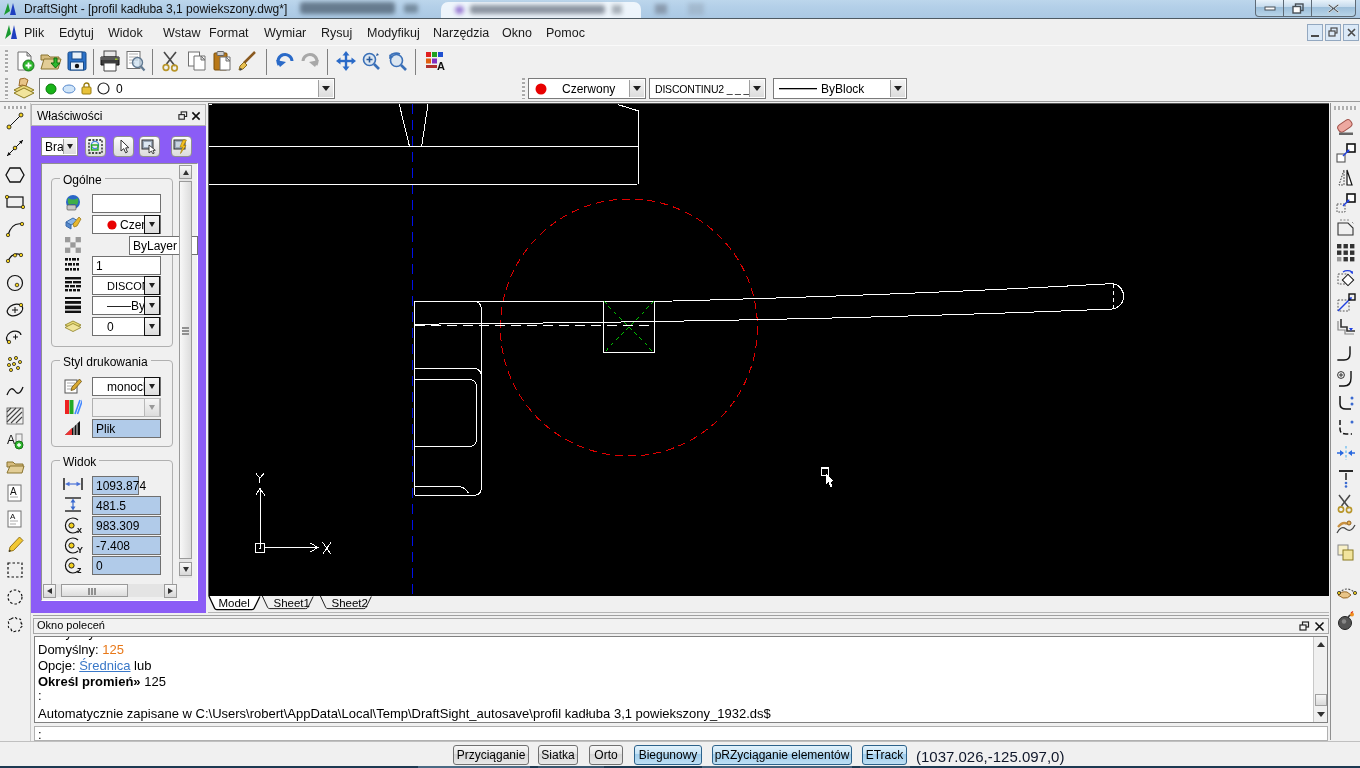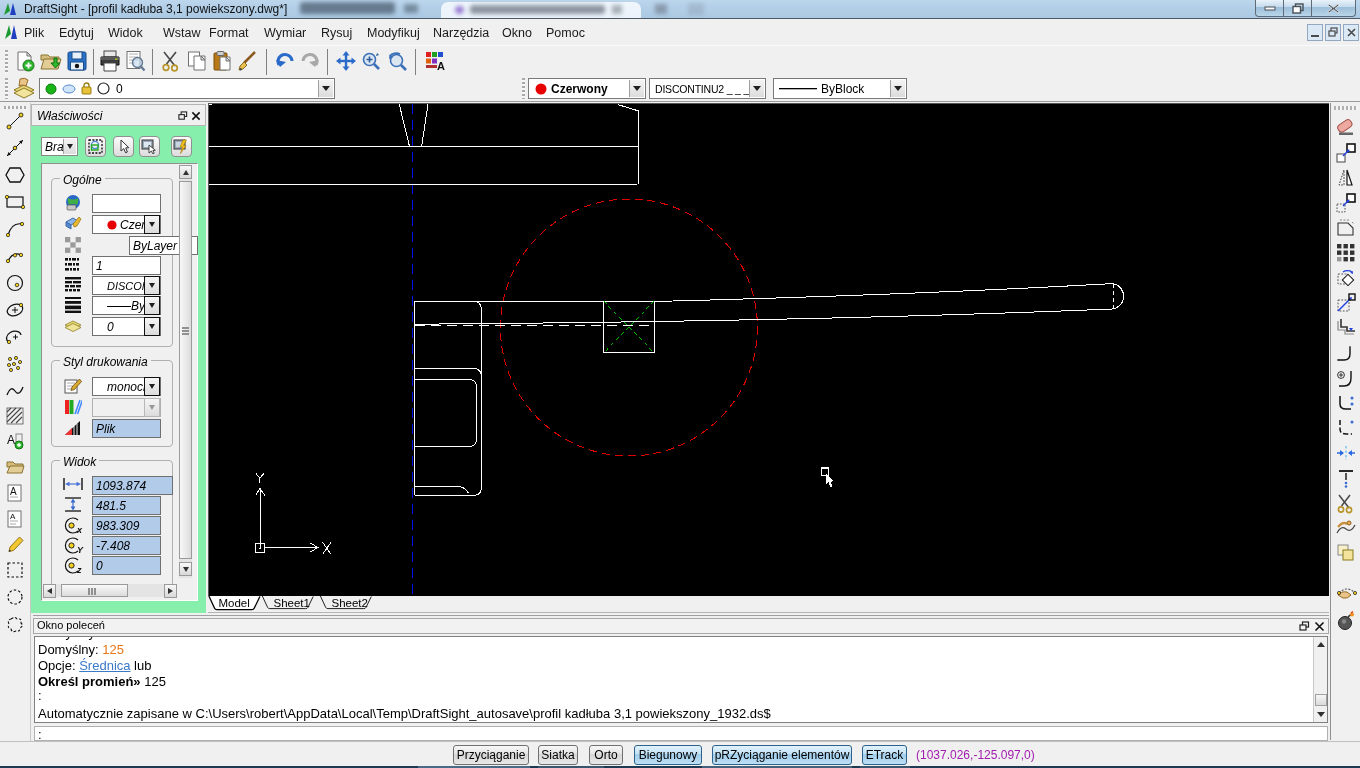--- a/index.html
+++ b/index.html
@@ -51,21 +51,21 @@
   background:linear-gradient(to bottom,#f4f4f4,#dcdcdc);
   border-left:1px solid #a0a0a0;
   display:flex; align-items:center; justify-content:center;
 }
 .arr-dn { width:0; height:0; border-left:4px solid transparent; border-right:4px solid transparent; border-top:5px solid #202020; }
 
 #leftstrip { left:0; top:103px; width:31px; height:638px; background:#f0f0f0; border-right:1px solid #c8c8c8; }
 
 #rightstrip { left:1330px; top:103px; width:30px; height:637px; background:#f0f0f0; border-left:1px solid #909090; }
 
-#propp { left:31px; top:104px; width:175px; height:509px; background:#86efac;font-style:italic; }
+#propp { left:31px; top:104px; width:175px; height:509px; background:#8b5cf6; }
 
 #canvas { left:208px; top:103px; width:1121px; height:493px; background:#000; border-left:1px solid #555; border-top:1px solid #555; }
 
 #tabsrow { left:208px; top:596px; width:1121px; height:17px; background:#f0f0f0; border-bottom:1px solid #b5b5b5; }
 
 #cmdwin { left:33px; top:615px; width:1296px; height:126px; background:#f0f0f0; border-top:1px solid #a0a0a0; }
 #cmdhdr { left:0px; top:2px; width:1296px; height:16px; border:1px solid #a8a8a8; background:#f2f2f2; font-size:11px; color:#000; padding-left:3px; }
 #cmdtext { left:1px; top:20px; width:1294px; height:87px; background:#fff; border:1px solid #808080; font-size:13px; color:#000; overflow:hidden; }
 #cmdinput { left:1px; top:110px; width:1294px; height:15px; background:#fff; border:1px solid #b0b0b0; font-size:13px; }
 
@@ -306,21 +306,21 @@
       <span style="margin-left:6px;">0</span>
       <div class="dd">
           <div class="arr-dn"></div>
         </div>
     </div>
 
     <div class="combo" style="left:528px;top:2px;width:118px;height:21px;">
       <svg style="margin-left:6px" width="12" height="12" viewBox="0 0 12 12">
           <circle cx="6" cy="6" r="5.5" fill="#e80000"></circle>
         </svg>
-      <span style="margin-left:4px;font-weight:bold;">Czerwony</span>
+      <span style="margin-left:15px;">Czerwony</span>
       <div class="dd">
           <div class="arr-dn"></div>
         </div>
     </div>
 
     <div class="combo" style="left:649px;top:2px;width:117px;height:21px;">
       <span style="margin-left:5px;font-size:10.5px;letter-spacing:-0.2px;">DISCONTINU2 _ _ _</span>
       <div class="dd">
           <div class="arr-dn"></div>
         </div>
@@ -631,21 +631,21 @@
 
       <div class="picon" style="left:20px;top:312px;"><svg width="22" height="16" viewBox="0 0 22 16">
             <g stroke="#111" stroke-width="1.4">
               <line x1="2" y1="2" x2="2" y2="14"></line>
               <line x1="20" y1="2" x2="20" y2="14"></line>
             </g>
             <line x1="5" y1="8" x2="17" y2="8" stroke="#4a72d8" stroke-width="1.2"></line>
             <path d="M3,8 L7.5,5.8 L7.5,10.2 Z" fill="#4a72d8"></path>
             <path d="M19,8 L14.5,5.8 L14.5,10.2 Z" fill="#4a72d8"></path>
           </svg></div>
-      <div class="pfield blue" style="left:50px;top:312px;width:81px;">
+      <div class="pfield blue" style="left:50px;top:312px;width:47px;">
           <span>1093.874</span>
         </div>
       <div class="picon" style="left:20px;top:332px;"><svg width="22" height="17" viewBox="0 0 22 17">
             <g stroke="#111" stroke-width="1.3">
               <line x1="3" y1="2" x2="19" y2="2"></line>
               <line x1="3" y1="15" x2="19" y2="15"></line>
             </g>
             <g stroke="#3a6ad0" stroke-width="1.2">
               <line x1="11" y1="4" x2="11" y2="13"></line>
             </g>
@@ -921,21 +921,21 @@
       </div>
   </div>
 
   <div id="statusbar" class="abs">
     <div class="sbtn" style="left:453px;width:76px;">Przyciąganie</div>
     <div class="sbtn" style="left:538px;width:40px;">Siatka</div>
     <div class="sbtn" style="left:589px;width:34px;">Orto</div>
     <div class="sbtn on" style="left:634px;width:68px;">Biegunowy</div>
     <div class="sbtn on" style="left:712px;width:140px;">pRZyciąganie elementów</div>
     <div class="sbtn on" style="left:862px;width:45px;">ETrack</div>
-    <div class="abs" style="left:916px;top:6px;font-size:12px;color:#a21caf;">(1037.026,-125.097,0)</div>
+    <div class="abs" style="left:916px;top:6px;font-size:15px;color:#0f172a;">(1037.026,-125.097,0)</div>
   </div>
   <div id="taskstrip" class="abs">
     <div class="abs" style="left:418px;top:0;width:112px;height:2px;background:#4a6a84;"></div>
     <div class="abs" style="left:538px;top:0;width:66px;height:2px;background:#38566e;"></div>
     <div class="abs" style="left:702px;top:0;width:150px;height:2px;background:#44627c;"></div>
     <div class="abs" style="left:860px;top:0;width:50px;height:2px;background:#38566e;"></div>
   </div>
 
 </div>
 

